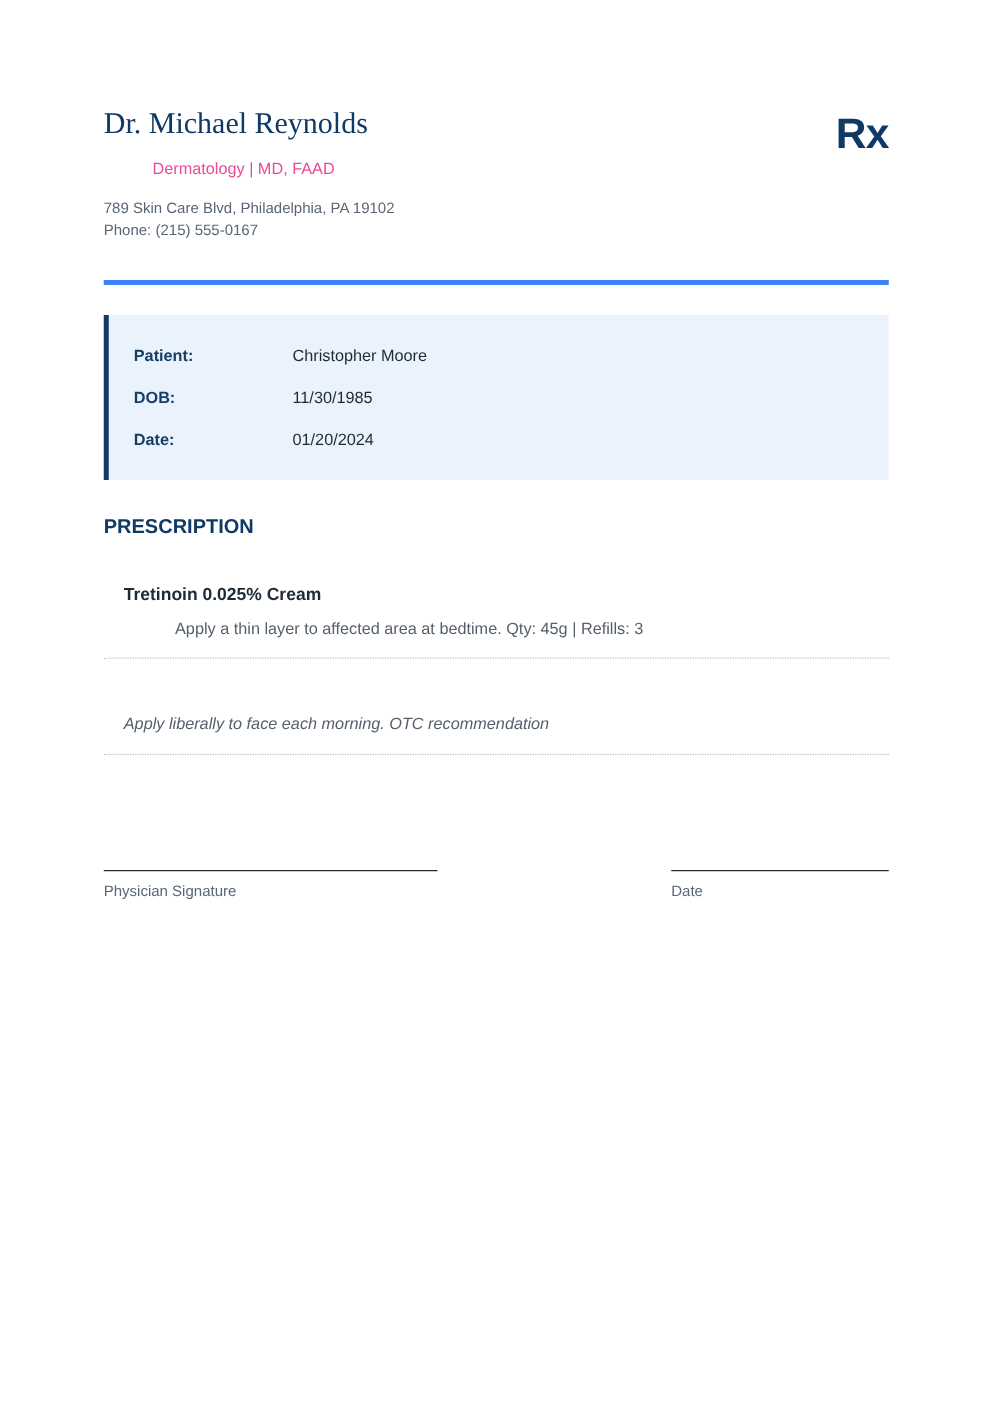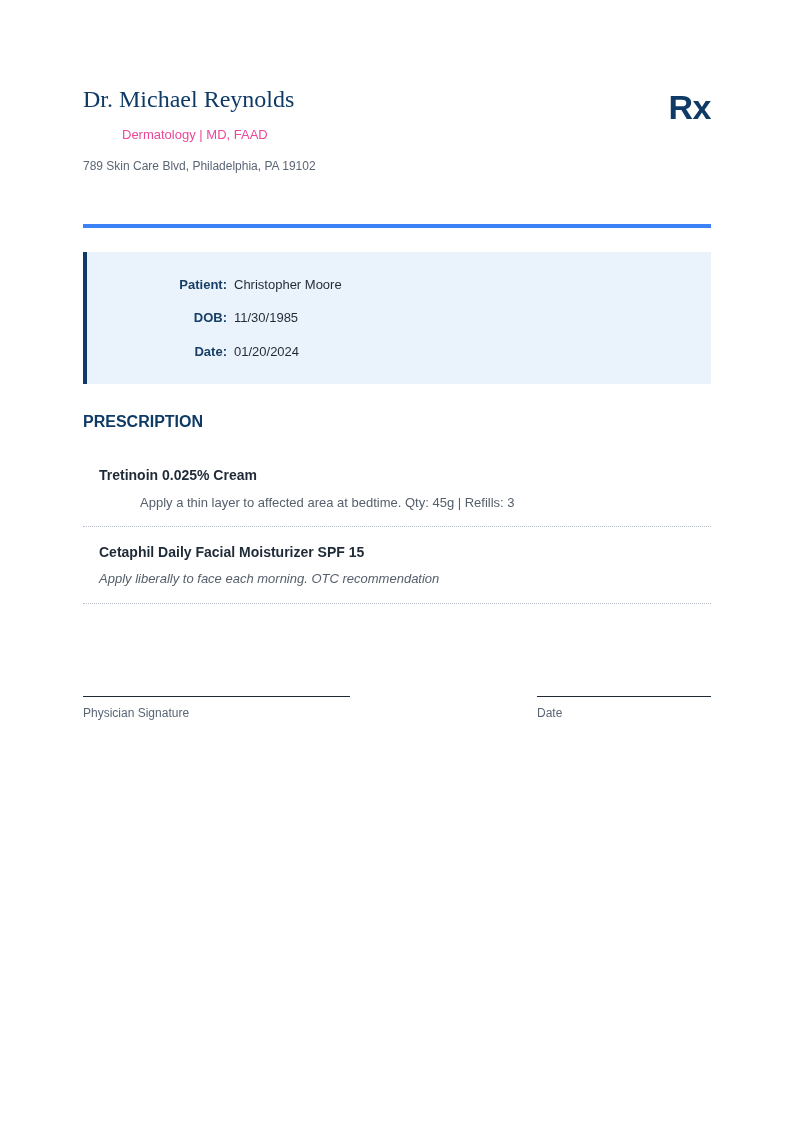--- a/index.html
+++ b/index.html
@@ -5,38 +5,39 @@
   html, body { margin: 0; padding: 0; background: #ffffff; }
   body { width: 794px; height: 1123px; position: relative; font-family: "Liberation Sans", sans-serif; color: #1f2a37; }
   .page { position: absolute; left: 83px; top: 0; width: 628px; }
   .header { position: relative; height: 228px; border-bottom: 4px solid #3b82f6; box-sizing: border-box; }
   .doc-name { position: absolute; top: 86px; left: 0; font-family: "Liberation Serif", serif; font-size: 24px; color: #0f3a66; white-space: nowrap; }
   .specialty { position: absolute; top: 127px; left: 0; font-size: 13px; color: #ec4899; margin-left: 39px; }
   .practice { position: absolute; top: 157px; left: 0; font-size: 12px; color: #5a6676; line-height: 18px; }
   .rx { position: absolute; top: 88px; right: 0; font-size: 34px; font-weight: bold; color: #0f3a66; letter-spacing: -0.5px; }
   .patient-box { position: absolute; top: 252px; left: 0; width: 628px; height: 132px; background: #eaf3fb; border-left: 4px solid #0f3a66; box-sizing: border-box; }
   .prow { position: absolute; left: 20px; font-size: 13px; }
-  .plabel { position: absolute; left: 0; width: 120px; font-weight: bold; color: #173f66; white-space: nowrap; text-align: right; }
+  .plabel { position: absolute; left: 0; width: 120px; font-weight: bold; color: #173f66; white-space: nowrap; }
   .pvalue { position: absolute; left: 127px; color: #1f2a37; white-space: nowrap; }
   .section-title { position: absolute; top: 413px; left: 0; font-size: 16px; font-weight: bold; color: #0f3a66; }
   .med { position: absolute; left: 0; width: 628px; border-bottom: 1px dotted #b8bec6; box-sizing: border-box; }
   .med-name { position: absolute; left: 16px; font-size: 14px; font-weight: bold; color: #1f2a37; white-space: nowrap; }
   .med-instr { position: absolute; left: 16px; font-size: 13px; color: #56606c; white-space: nowrap; }
   .sig-line { position: absolute; top: 696px; border-top: 1px solid #1f2a37; }
   .sig-label { position: absolute; top: 706px; font-size: 12px; color: #5a6676; }
 </style>
 </head>
 <body>
 
 <div class="page">
   <div class="header">
     <div class="doc-name">Dr. Michael Reynolds</div>
     <div class="specialty">Dermatology | MD, FAAD</div>
     <div class="practice">
       <div>789 Skin Care Blvd, Philadelphia, PA 19102</div>
+      <div>Phone: (215) 555-0167</div>
     </div>
     <div class="rx">Rx</div>
   </div>
 
   <div class="patient-box">
     <div class="prow" style="top:25px;">
       <span class="plabel">Patient:</span>
       <span class="pvalue">Christopher Moore</span>
     </div>
     <div class="prow" style="top:58px;">
@@ -50,21 +51,20 @@
   </div>
 
   <div class="section-title">PRESCRIPTION</div>
 
   <div class="med" style="top:460px; height:67px;">
     <div class="med-name" style="top:7px;">Tretinoin 0.025% Cream</div>
     <div class="med-instr" style="top:35px;margin-left:41px;">Apply a thin layer to affected area at bedtime. Qty: 45g | Refills: 3</div>
   </div>
 
   <div class="med" style="top:527px; height:77px;">
-    <div class="med-name" style="top:17px;">Cetaphil Daily Facial Moisturizer SPF 15</div>
     <div class="med-instr" style="top:44px;font-style:italic;">Apply liberally to face each morning. OTC recommendation</div>
   </div>
 
   <div class="sig-line" style="left:0; width:267px;"></div>
   <div class="sig-label" style="left:0;">Physician Signature</div>
 
   <div class="sig-line" style="left:454px; width:174px;"></div>
   <div class="sig-label" style="left:454px;">Date</div>
 </div>
 

